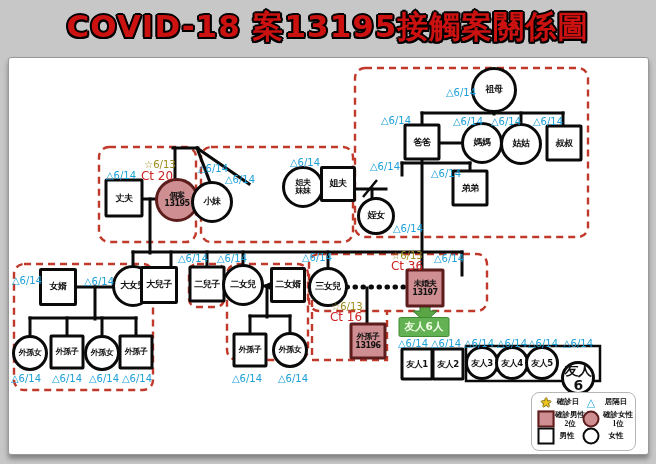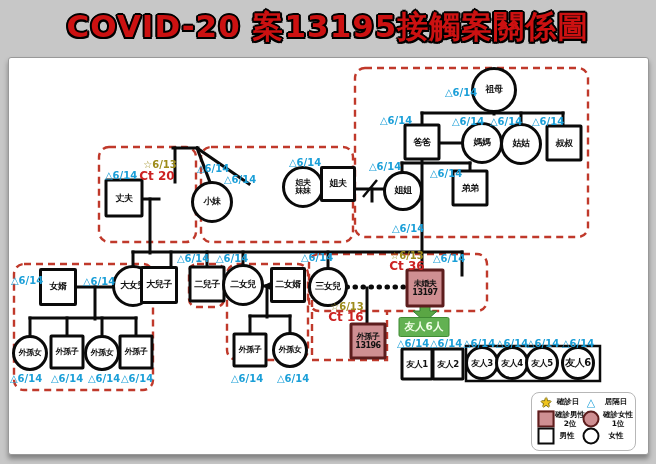--- a/index.html
+++ b/index.html
@@ -11,43 +11,43 @@
   .panel{position:absolute;left:8px;top:57px;width:639px;height:396px;background:#ffffff;
          border:1px solid #999;border-radius:3px;box-shadow:0 4px 5px rgba(0,0,0,.35);}
   svg.lines{position:absolute;left:0;top:0;width:656px;height:464px;}
   .node{position:absolute;transform:translate(-50%,-50%);display:flex;flex-direction:column;
         align-items:center;justify-content:center;background:#fff;border:3px solid #0a0a0a;
         font-weight:bold;color:#111;text-align:center;line-height:1.05;z-index:3;}
   .sq{border-radius:2px;font-size:9px;letter-spacing:-0.5px;}
   .ci{border-radius:50%;font-size:9px;letter-spacing:-0.5px;}
   .conf{background:#cf8f92;border-color:#5d1d1d;}
   .n2{font-size:8px;letter-spacing:-0.5px;}
-  .lbl{position:absolute;transform:translate(-50%,-50%);font-weight:bold;white-space:nowrap;z-index:4;}
+  .lbl{position:absolute;transform:translate(-50%,-50%);font-weight:normal;white-space:nowrap;z-index:4;}
   .dt{font-size:10px;color:#1b9fd8;}
   .st{font-size:10px;color:#9d8b1a;}
   .ct{font-size:12px;color:#cc2222;}
   .grp{position:absolute;transform:translate(-50%,-50%);background:#62b152;border:1px solid #3f8a33;
        color:#f2ffe9;font-weight:bold;font-size:10.5px;display:flex;align-items:center;justify-content:center;
        z-index:4;border-radius:2px;}
   .legend{position:absolute;left:531px;top:392px;width:103px;height:57px;background:#fff;
           border:1.5px solid #b7b7b7;border-radius:8px;z-index:5;}
   .legend .ls{position:absolute;transform:translate(-50%,-50%);}
-  .ltext{font-size:7.5px;font-weight:bold;color:#111;white-space:nowrap;line-height:1.1;text-align:center;}
+  .ltext{font-size:7.5px;font-weight:bold;color:#111;white-space:nowrap;line-height:1.1;text-align:center;font-family:Liberation Serif, serif;}
   .lstar{font-size:13px;color:#f0c41e;text-shadow:0 0 1px #86761a,1px 0 #86761a,-1px 0 #86761a,0 1px #86761a,0 -1px #86761a;}
   .ltri{font-size:11px;font-weight:bold;color:#1b9fd8;}
   .lsq{width:13px;height:13px;border:2px solid #0a0a0a;background:#fff;}
   .lci{width:13px;height:13px;border:2px solid #0a0a0a;background:#fff;border-radius:50%;}
   .lconf{background:#cf8f92;border-color:#5d1d1d;}
 </style>
 </head>
 <body>
 
 <div id="stage">
 
-  <div class="title">COVID-20 案13195接觸案關係圖</div>
+  <div class="title">COVID-18 案13195接觸案關係圖</div>
   <div class="panel"></div>
 
   <svg class="lines" viewBox="0 0 656 464">
 
     <g fill="none" stroke="#c0392b" stroke-width="2.4" stroke-dasharray="7 5">
       <rect x="355" y="68" width="233" height="169" rx="10"></rect>
       <rect x="99" y="147" width="97" height="95" rx="10"></rect>
       <rect x="201" y="147" width="152" height="95" rx="10"></rect>
       <rect x="14" y="264" width="139" height="126" rx="10"></rect>
       <rect x="189" y="264" width="35" height="43" rx="8"></rect>
@@ -114,29 +114,33 @@
     </div>
   <div class="node sq" style="left:422px;top:142px;width:31px;height:31px">
       <span>爸爸</span>
     </div>
   <div class="node ci" style="left:521px;top:144px;width:36px;height:36px">
       <span>姑姑</span>
     </div>
   <div class="node sq" style="left:564px;top:143px;width:31px;height:31px">
       <span>叔叔</span>
     </div>
-  <div class="node ci" style="left:403px;top:191px;width:34px;height:34px">
-      <span>姐姐</span>
-    </div>
   <div class="node sq" style="left:470px;top:188px;width:31px;height:31px">
       <span>弟弟</span>
     </div>
+  <div class="node ci" style="left:376px;top:216px;width:32px;height:32px">
+      <span>姪女</span>
+    </div>
 
   <div class="node sq" style="left:124px;top:198px;width:33px;height:33px">
       <span>丈夫</span>
+    </div>
+  <div class="node ci conf n2" style="left:177px;top:200px;width:38px;height:38px">
+      <span>個案</span>
+      <span>13195</span>
     </div>
   <div class="node ci" style="left:212px;top:202px;width:36px;height:36px">
       <span>小妹</span>
     </div>
   <div class="node ci n2" style="left:303px;top:187px;width:36px;height:36px">
       <span>姐夫</span>
       <span>妹妹</span>
     </div>
   <div class="node sq" style="left:338px;top:184px;width:30px;height:30px">
       <span>姐夫</span>
@@ -199,21 +203,21 @@
     </div>
   <div class="node ci" style="left:482px;top:363px;width:28px;height:28px;font-size:8.5px">
       <span>友人3</span>
     </div>
   <div class="node ci" style="left:512px;top:363px;width:28px;height:28px;font-size:8.5px">
       <span>友人4</span>
     </div>
   <div class="node ci" style="left:542px;top:363px;width:28px;height:28px;font-size:8.5px">
       <span>友人5</span>
     </div>
-  <div class="node ci" style="left:578px;top:363px;width:28px;height:28px;font-size:10px">
+  <div class="node ci" style="left:578px;top:378px;width:28px;height:28px;font-size:14px">
       <span>友人6</span>
     </div>
 
   <div class="grp" style="left:424px;top:327px;width:49px;height:18px">友人6人</div>
 
   <div class="lbl dt" style="left:461px;top:92px">△6/14</div>
   <div class="lbl dt" style="left:396px;top:120px">△6/14</div>
   <div class="lbl dt" style="left:468px;top:121px">△6/14</div>
   <div class="lbl dt" style="left:506px;top:121px">△6/14</div>
   <div class="lbl dt" style="left:548px;top:121px">△6/14</div>

